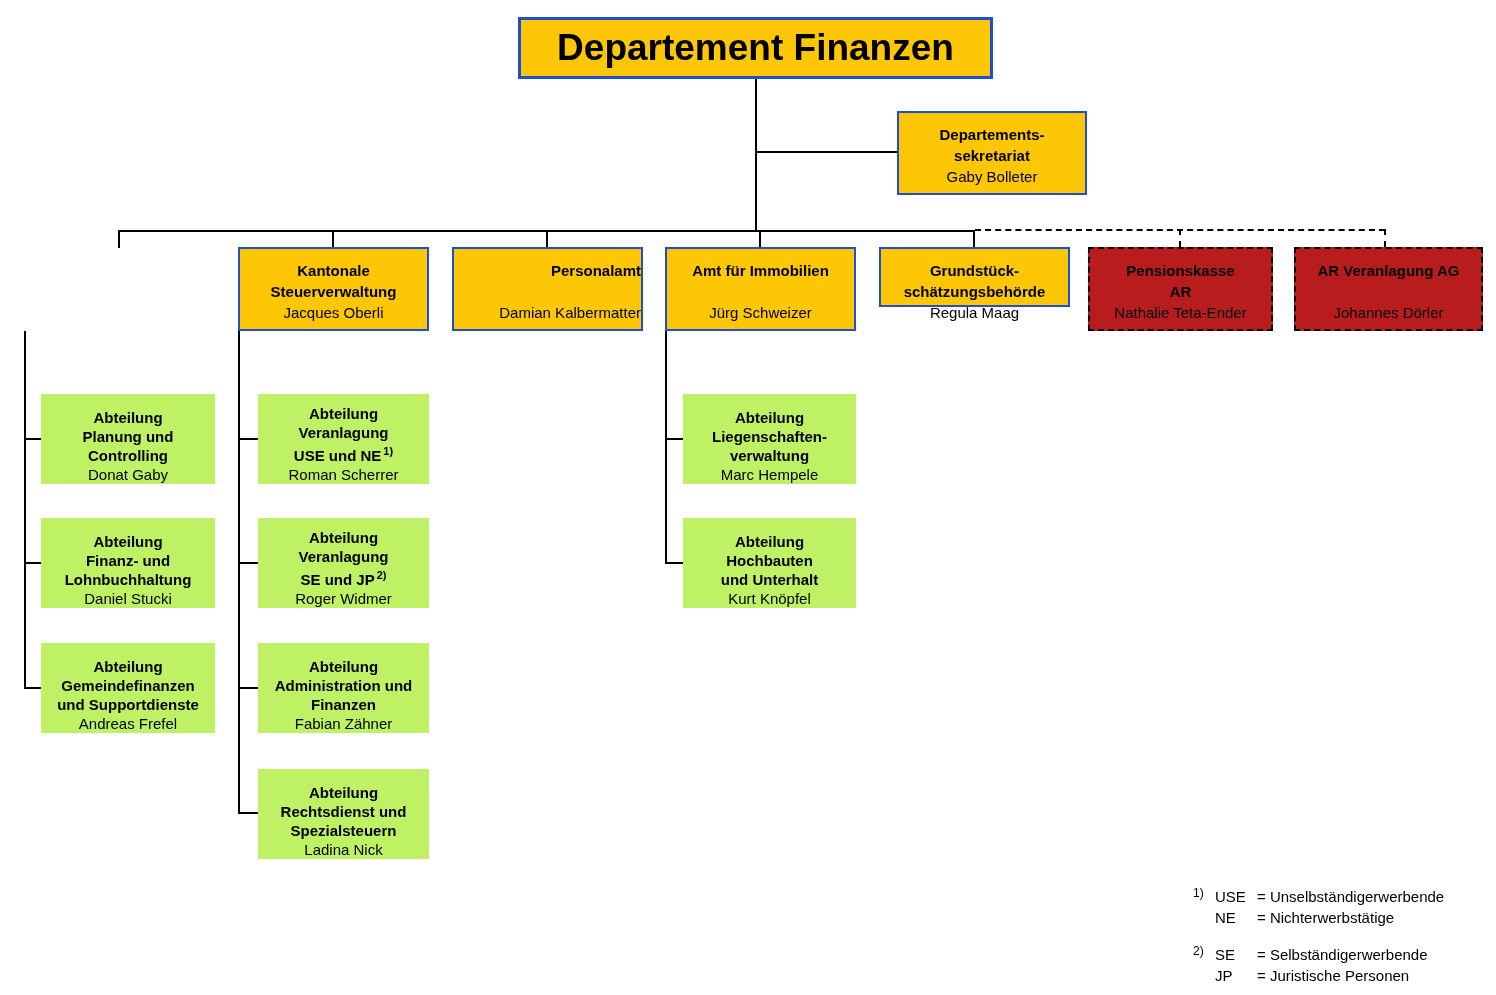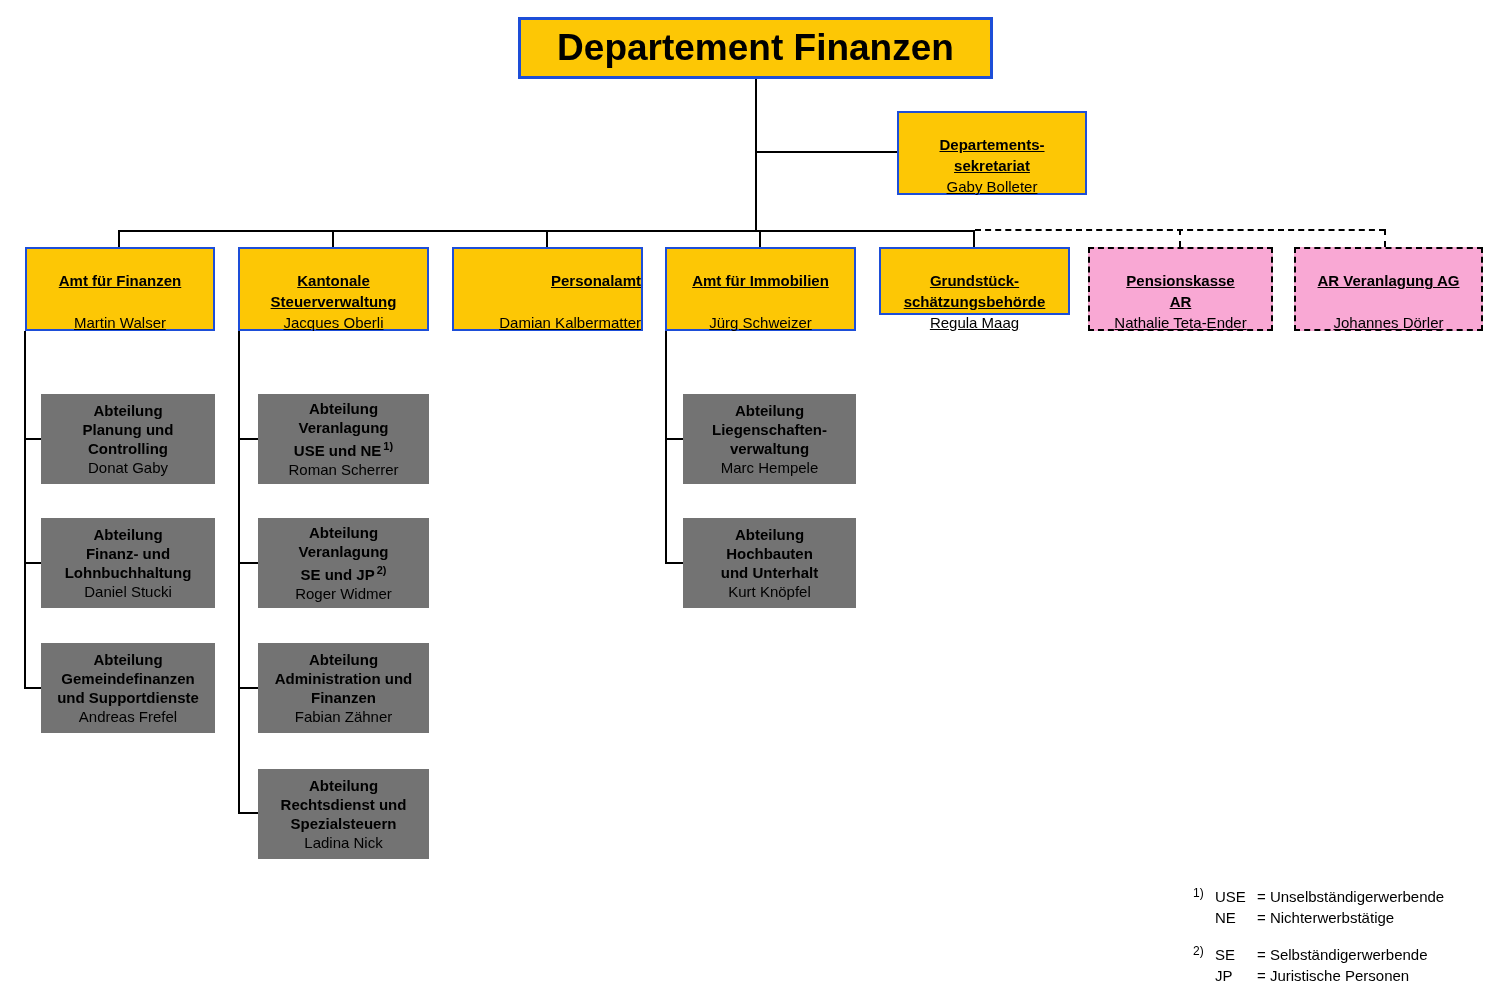--- a/index.html
+++ b/index.html
@@ -26,39 +26,39 @@
     text-align: center;
     font-size: 15px;
     line-height: 21px;
   }
   .root-box {
     border-width: 3px;
     font-weight: bold;
     font-size: 37px;
     line-height: 56px;
   }
-  .office-box { padding-top: 21px; text-decoration: underline; }
+  .office-box { padding-top: 11px; }
   .office-box .title { min-height: 42px; }
   .box .title { font-weight: bold; white-space: pre-line; display: block; }
   .box .name { white-space: pre-line; display: block; }
   .box.dashed {
     border: 2px dashed #000000;
-    background: #f9a8d4;
+    background: #b91c1c;
   }
   .sub-box {
     position: absolute;
     box-sizing: border-box;
-    background: #737373;
+    background: #bef264;
     border: none;
     text-align: center;
     font-size: 15px;
     line-height: 19px;
     display: flex;
     flex-direction: column;
-    justify-content: center;
+    justify-content: flex-end;
   }
   .sub-box .title { font-weight: bold; }
   .sub-box .title .tt { white-space: pre-line; }
   sup.fnref {
     font-size: 11px;
     font-weight: bold;
     vertical-align: 6px;
     margin-left: 2px;
   }
 
@@ -115,38 +115,34 @@
   <div class="box root-box" style="left:518px; top:17px; width:475px; height:62px;">
     <span>Departement Finanzen</span>
   </div>
 
   <div class="box office-box" style="left:897px; top:111px; width:190px; height:84px;">
     <span class="title">Departements-
 sekretariat</span>
     <span class="name">Gaby Bolleter</span>
   </div>
 
-  <div class="box office-box" style="left:25px; top:247px; width:190px; height:84px;">
-    <span class="title">Amt für Finanzen</span>
-    <span class="name">Martin Walser</span>
-  </div>
   <div class="box office-box" style="left:238px; top:247px; width:191px; height:84px;text-align:center;">
     <span class="title">Kantonale
 Steuerverwaltung</span>
     <span class="name">Jacques Oberli</span>
   </div>
   <div class="box office-box" style="left:452px; top:247px; width:191px; height:84px;text-align:right;">
     <span class="title">Personalamt</span>
     <span class="name">Damian Kalbermatter</span>
   </div>
   <div class="box office-box" style="left:665px; top:247px; width:191px; height:84px;">
     <span class="title">Amt für Immobilien</span>
     <span class="name">Jürg Schweizer</span>
   </div>
-  <div class="box office-box" style="left:879px; top:247px; width:191px; height:68px;">
+  <div class="box office-box" style="left:879px; top:247px; width:191px; height:60px;">
     <span class="title">Grundstück-
 schätzungsbehörde</span>
     <span class="name">Regula Maag</span>
   </div>
   <div class="box office-box dashed" style="left:1088px; top:247px; width:185px; height:84px;">
     <span class="title">Pensionskasse
 AR</span>
     <span class="name">Nathalie Teta-Ender</span>
   </div>
   <div class="box office-box dashed" style="left:1294px; top:247px; width:189px; height:84px;">

